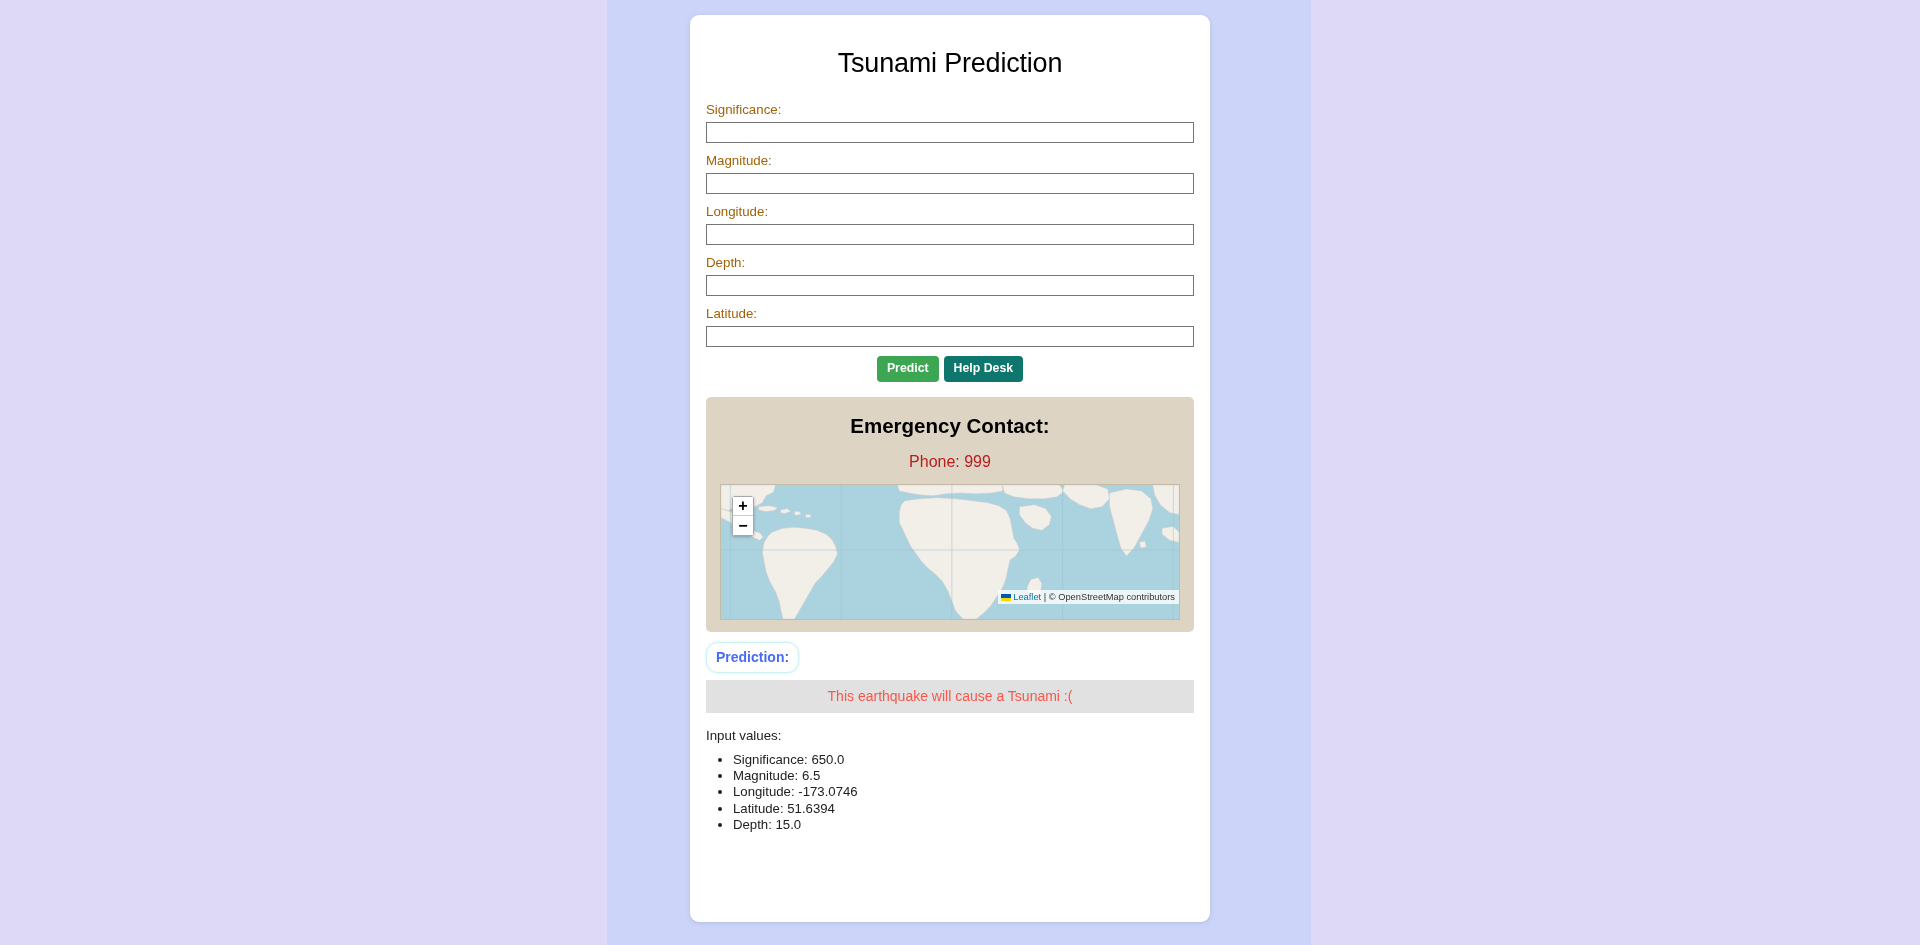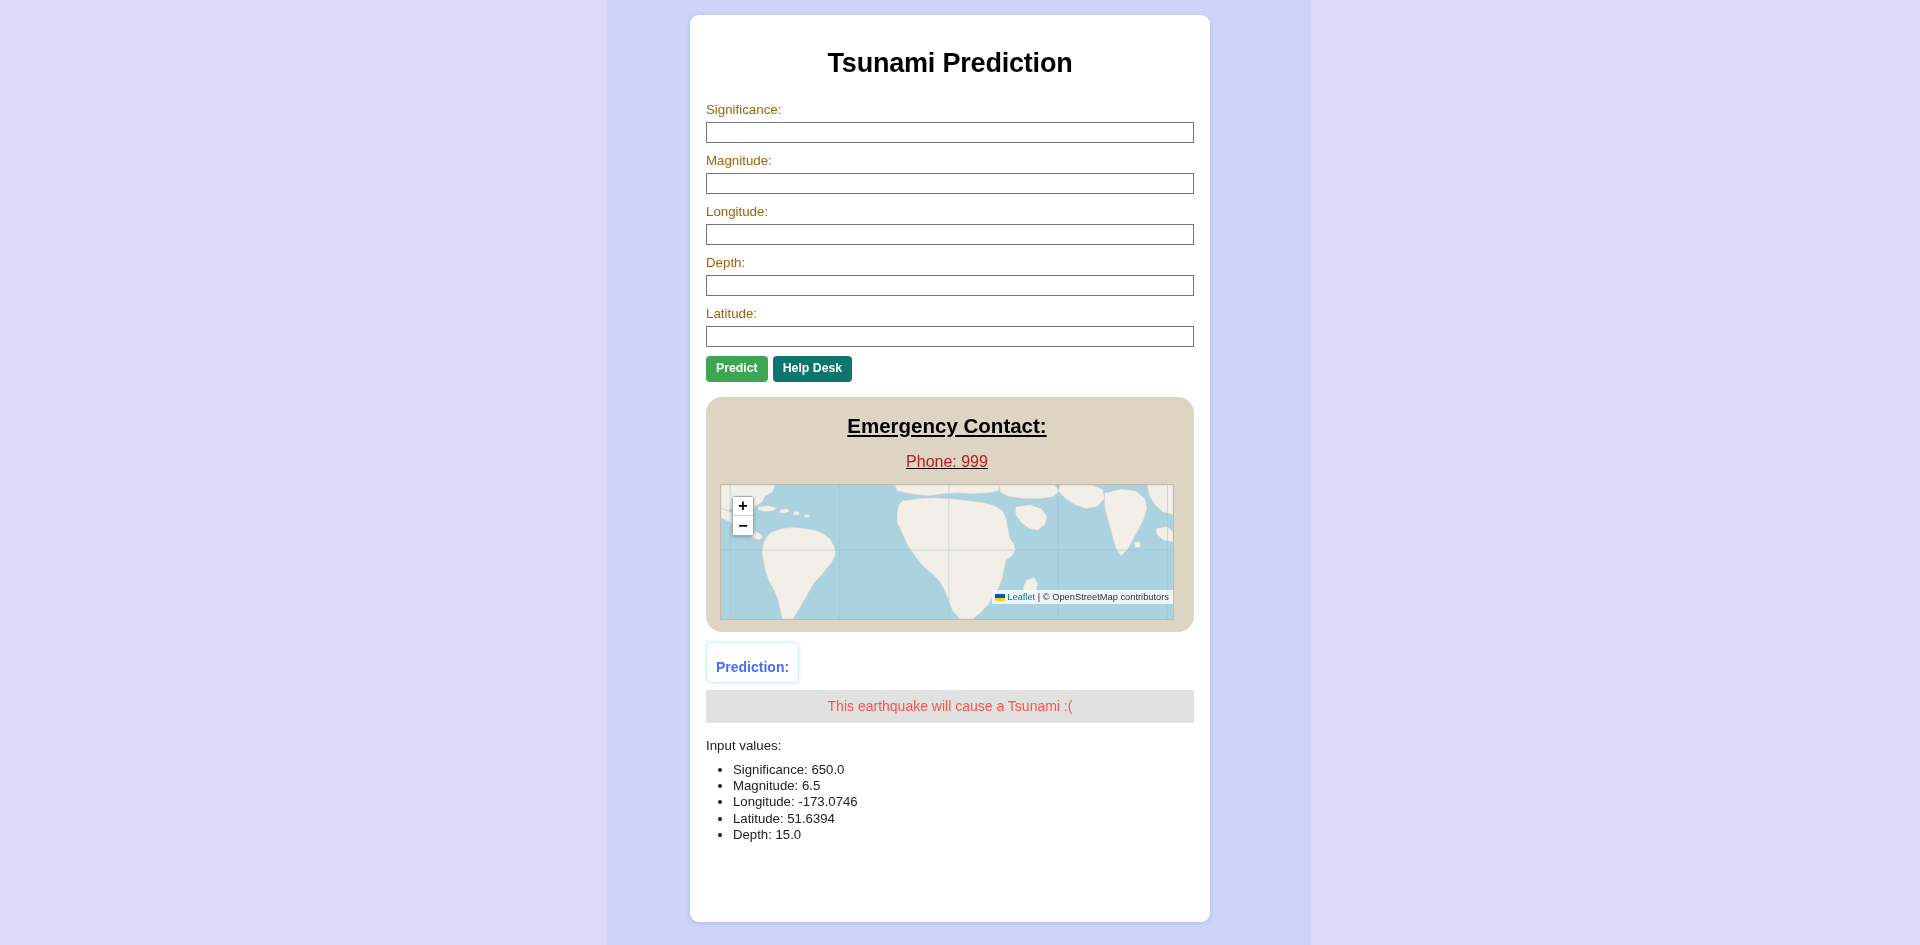--- a/index.html
+++ b/index.html
@@ -38,21 +38,21 @@
     box-shadow: 0 1px 4px rgba(120,120,150,0.25);
     padding: 0;
   }
   .card-inner {
     padding: 22px 16px 16px 16px;
   }
   h1.page-title {
     margin: 10px 0 22px 0;
     font-size: 27px;
     line-height: 32px;
-    font-weight: bold;
+    font-weight: normal;
     text-align: center;
     color: #000000;
     letter-spacing: -0.2px;
   }
   .field { margin-bottom: 9px; }
   .field-label {
     display: block;
     font-size: 13.3px;
     line-height: 17px;
     color: #a16207;
@@ -69,42 +69,42 @@
     color: #000;
     padding: 1px 3px;
     border-radius: 0;
     outline: none;
   }
   .btn-row {
     margin-top: 2px;
     margin-bottom: 15px;
     display: flex;
     gap: 5px;
+    justify-content: center;
   }
   .btn {
     font-family: "Liberation Sans", sans-serif;
     font-size: 12.3px;
     font-weight: bold;
     color: #ffffff;
     border: none;
     border-radius: 4px;
     padding: 6px 10px 7px 10px;
     line-height: 13px;
     cursor: pointer;
   }
   .btn-predict { background: #3ca653; }
   .btn-help { background: #0f766e; }
 
   
   .emergency {
     background: #ddd4c4;
-    border-radius: 16px;
-    padding: 17px 20px 12px 14px;
+    border-radius: 5px;
+    padding: 17px 14px 12px 14px;
     margin-bottom: 0;
-    text-decoration: underline;
   }
   .emergency h2 {
     margin: 0 0 16px 0;
     font-size: 20.5px;
     line-height: 24px;
     font-weight: bold;
     text-align: center;
     color: #000;
   }
   .emergency p {
@@ -177,22 +177,22 @@
     background: linear-gradient(to bottom, #0057b7 0 50%, #ffd700 50% 100%);
   }
 
   
   .prediction-label-box {
     display: inline-block;
     margin-top: 10px;
     margin-bottom: 7px;
     background: #ffffff;
     border: 1px solid #cdf2f5;
-    border-radius: 5px;
-    padding: 15px 9px 6px 9px;
+    border-radius: 12px;
+    padding: 5px 9px 6px 9px;
     box-shadow: 0 0 3px rgba(160,230,240,0.55);
   }
   .prediction-label-box span {
     font-size: 14px;
     line-height: 16px;
     font-weight: bold;
     color: #4a6bf5;
   }
   .prediction-result {
     background: #e1e1e1;

